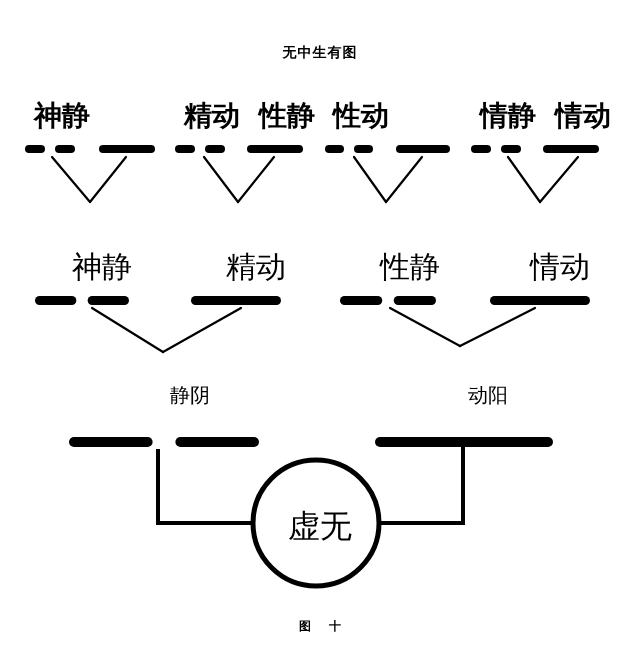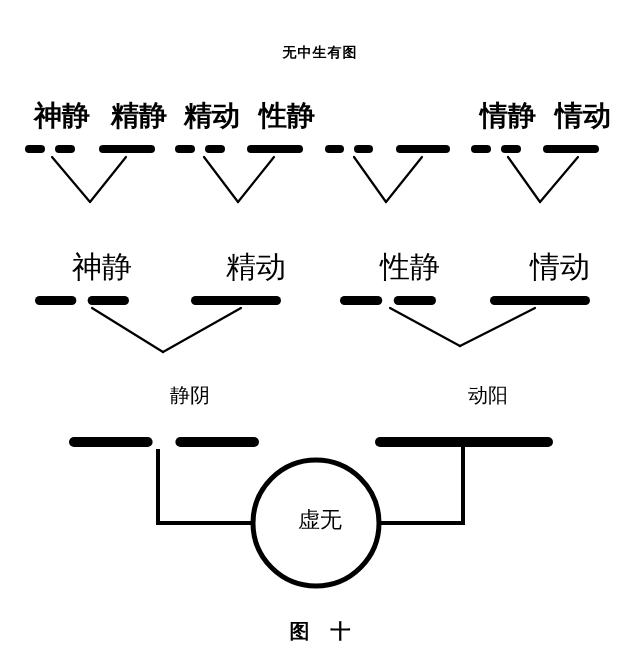--- a/index.html
+++ b/index.html
@@ -5,34 +5,34 @@
   html, body { margin: 0; padding: 0; background: #ffffff; }
   body { width: 640px; height: 650px; position: relative; overflow: hidden;
          font-family: "DejaVu Serif", "Liberation Serif", serif; color: #000; }
   #stage { position: absolute; left: 0; top: 0; width: 640px; height: 650px; }
   .title { position: absolute; left: 0; width: 640px; top: 44px; text-align: center;
            font-family: "DejaVu Sans", "Liberation Sans", sans-serif; font-weight: bold; font-size: 14px; letter-spacing: 1px; }
   .label { position: absolute; white-space: nowrap; line-height: 1; text-align: right; }
   .l1 { font-size: 28px; top: 102px; width: 80px; margin-left: -40px; font-weight: bold; }
   .l2 { font-size: 30px; top: 252px; width: 100px; margin-left: -50px; }
   .l3 { font-size: 20px; top: 385px; width: 100px; margin-left: -50px; }
-  .center-label { position: absolute; font-size: 22px; left: 250px; width: 140px; top: 505px; text-align: center; }
-  .caption { position: absolute; left: 0; width: 640px; top: 618px; text-align: center; font-size: 20px; font-weight: bold; word-spacing: 14px; }
+  .center-label { position: absolute; font-size: 32px; left: 250px; width: 140px; top: 505px; text-align: center; }
+  .caption { position: absolute; left: 0; width: 640px; top: 618px; text-align: center; font-size: 12px; font-weight: bold; word-spacing: 14px; }
   svg { position: absolute; left: 0; top: 0; }
 </style>
 </head>
 <body>
 
 <div id="stage">
   <div class="title">无中生有图</div>
 
   <div class="label l1" style="left:50px">神静</div>
-  <div class="label l1" style="left:127px">精静</div>
   <div class="label l1" style="left:200px">精动</div>
   <div class="label l1" style="left:275px">性静</div>
+  <div class="label l1" style="left:349px">性动</div>
   <div class="label l1" style="left:496px">情静</div>
   <div class="label l1" style="left:571px">情动</div>
 
   <div class="label l2" style="left:82px">神静</div>
   <div class="label l2" style="left:236px">精动</div>
   <div class="label l2" style="left:390px">性静</div>
   <div class="label l2" style="left:540px">情动</div>
 
   <div class="label l3" style="left:160px">静阴</div>
   <div class="label l3" style="left:458px">动阳</div>

